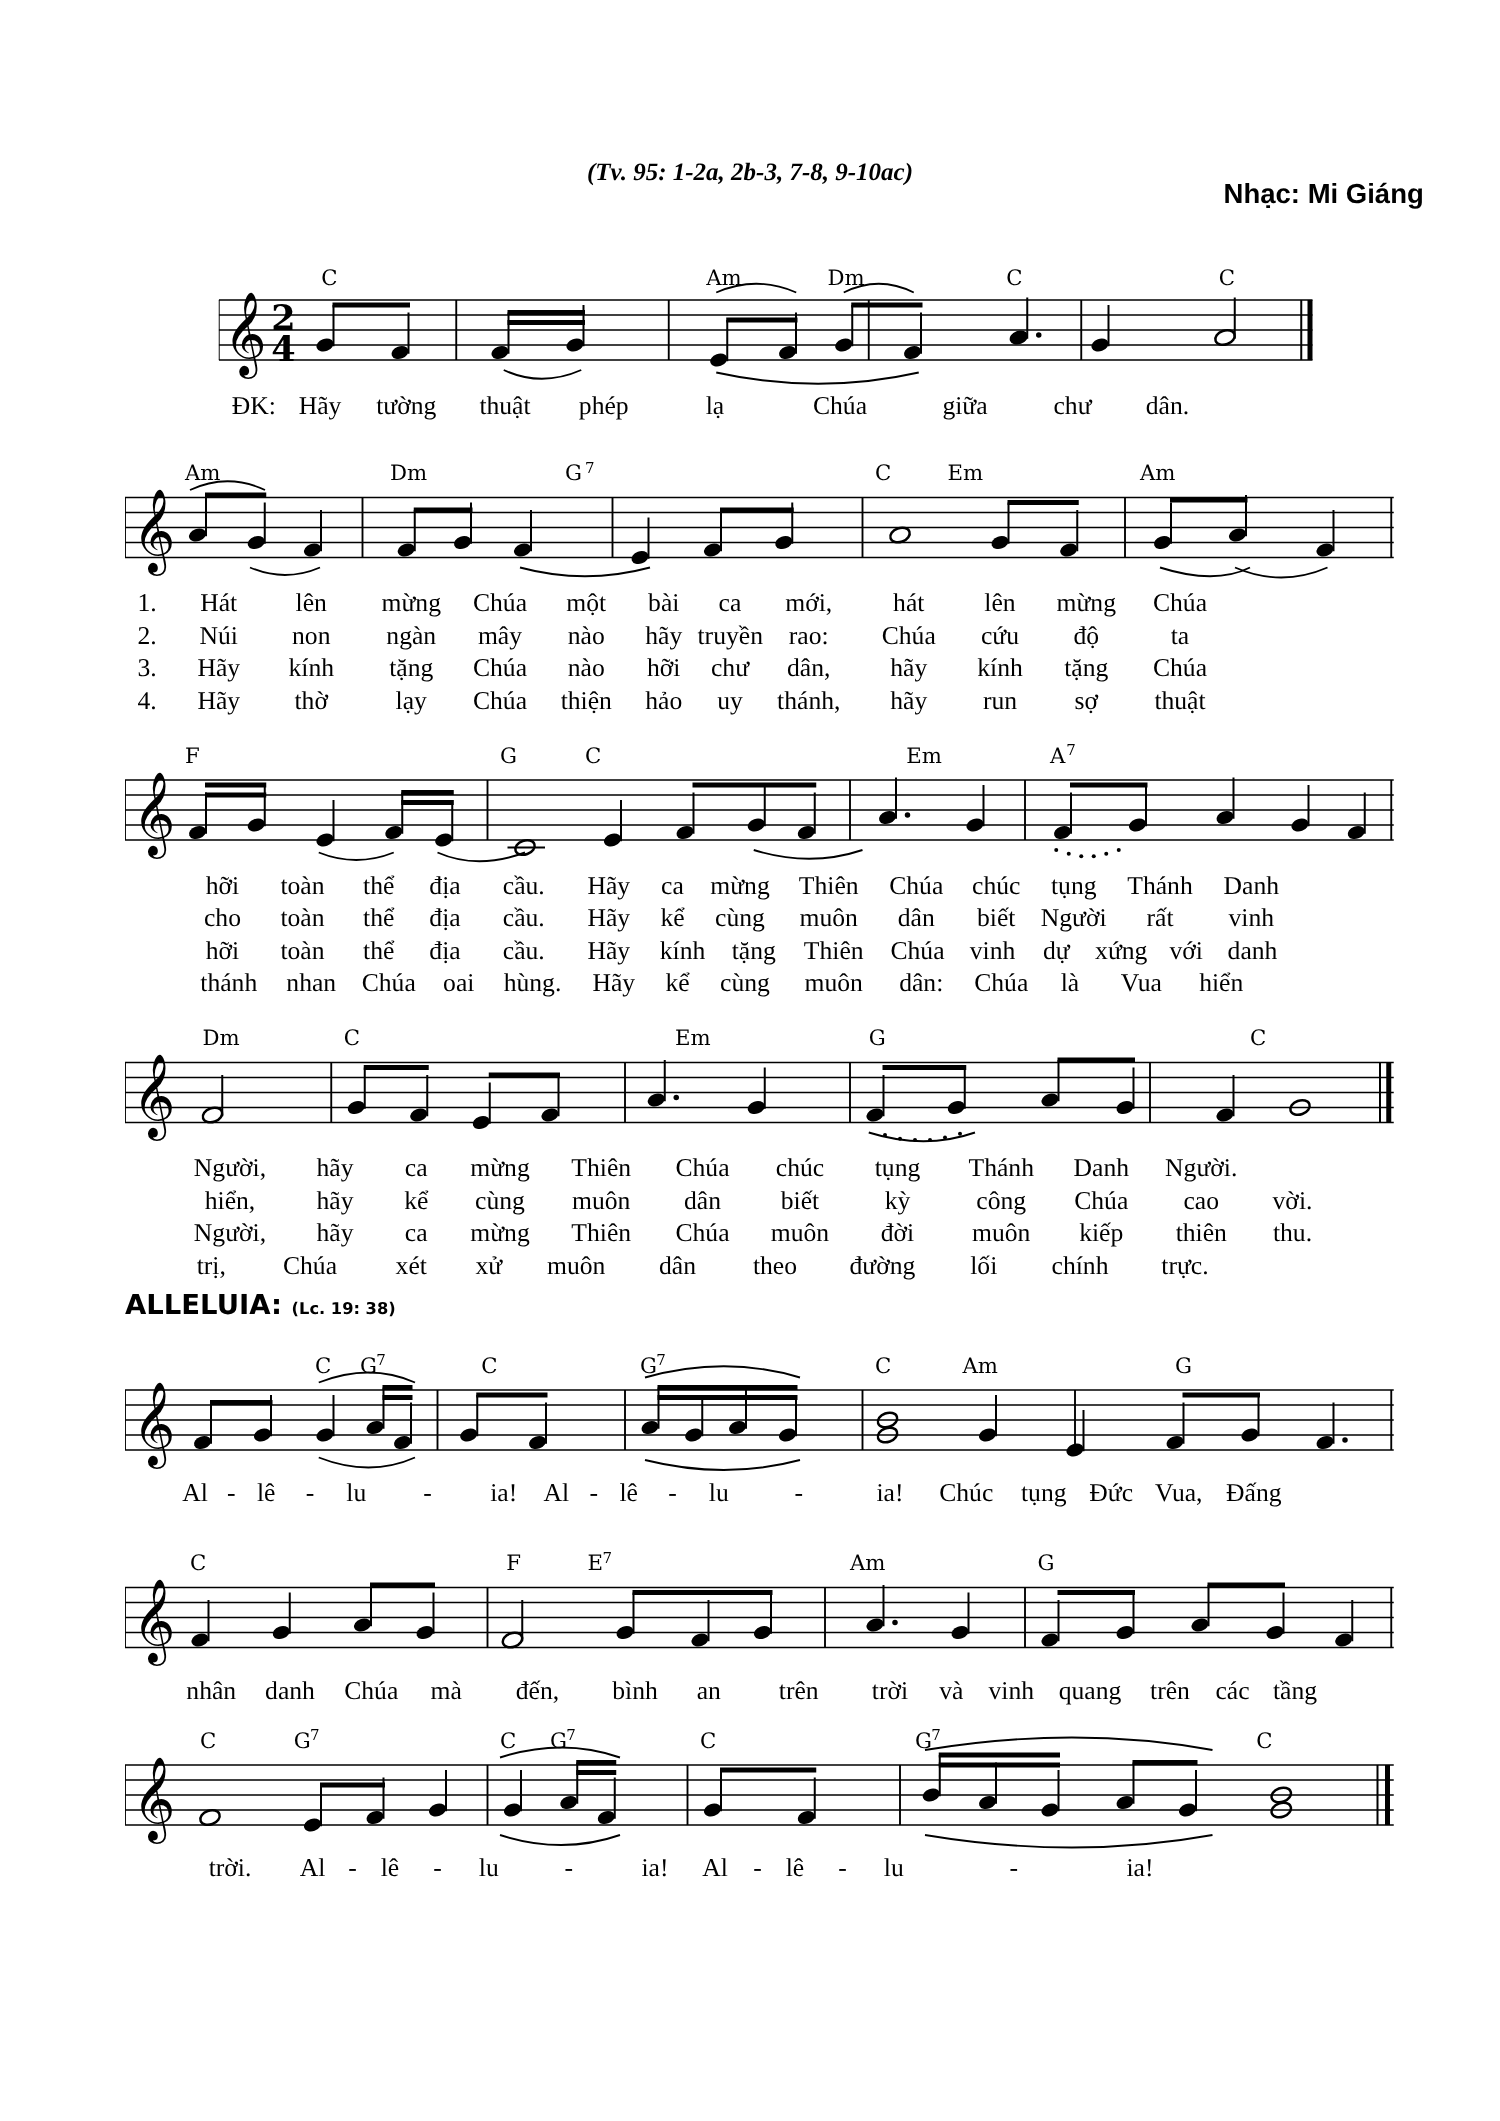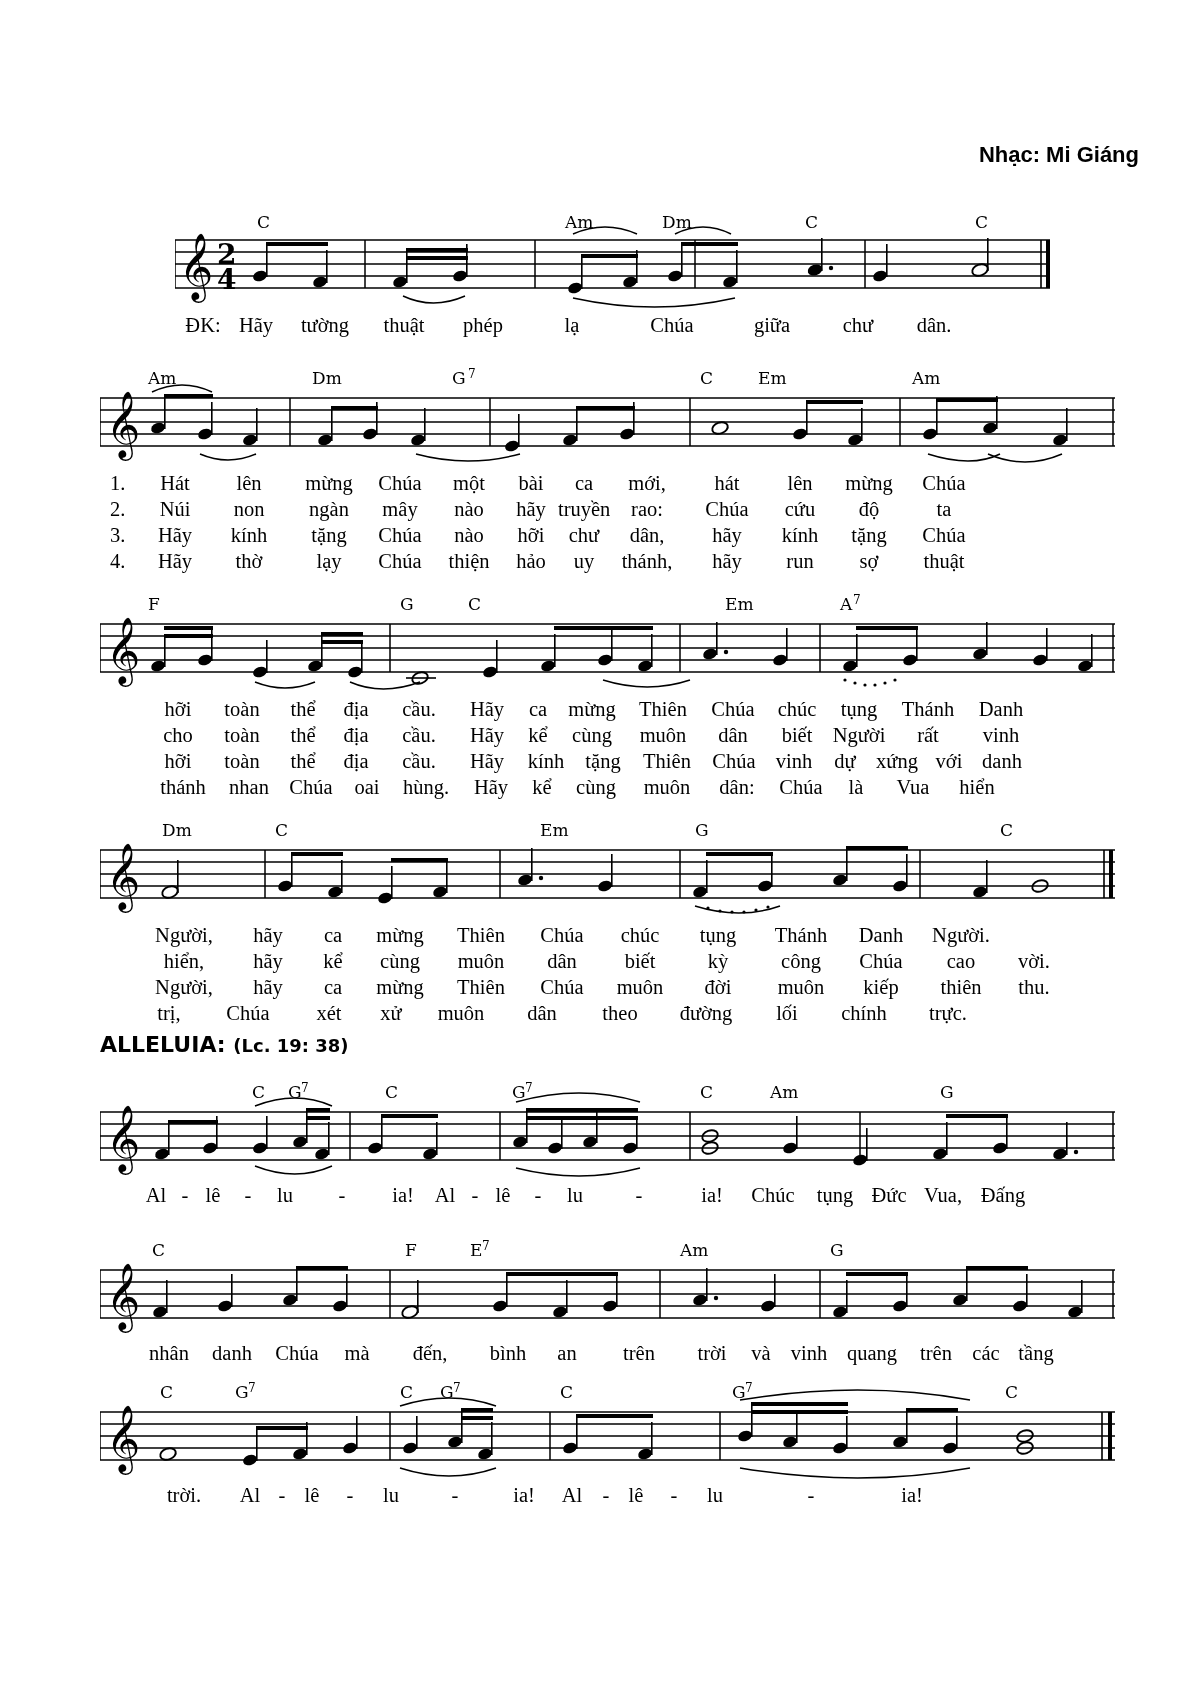--- a/index.html
+++ b/index.html
@@ -150,29 +150,30 @@
     text-align: left !important;
   }
 
   .section-label {
     position: absolute;
     font-family: "DejaVu Sans", sans-serif;
     font-weight: bold;
     font-size: 22px;
   }
   .section-label .ref {
-    font-size: 18px;
+    font-size: 13px;
   }
 </style>
 </head>
 <body>
 
 <div class="page">
 
 
+  <div class="subtitle1">(Tv. 95: 1-2a, 2b-3, 7-8, 9-10ac)</div>
   <div class="composer">Nhạc: Mi Giáng</div>
 
   <div class="system" style="left:175px; top:210px;">
     <svg class="staff-svg" width="880" height="110" viewBox="0 0 880 110">
 
       <g stroke="#000" stroke-width="1.3">
         <line x1="0" y1="30" x2="875" y2="30"></line>
         <line x1="0" y1="42" x2="875" y2="42"></line>
         <line x1="0" y1="54" x2="875" y2="54"></line>
         <line x1="0" y1="66" x2="875" y2="66"></line>

